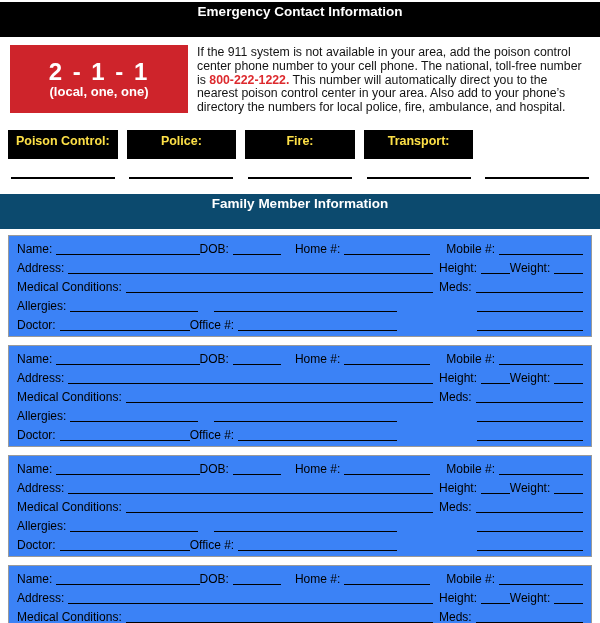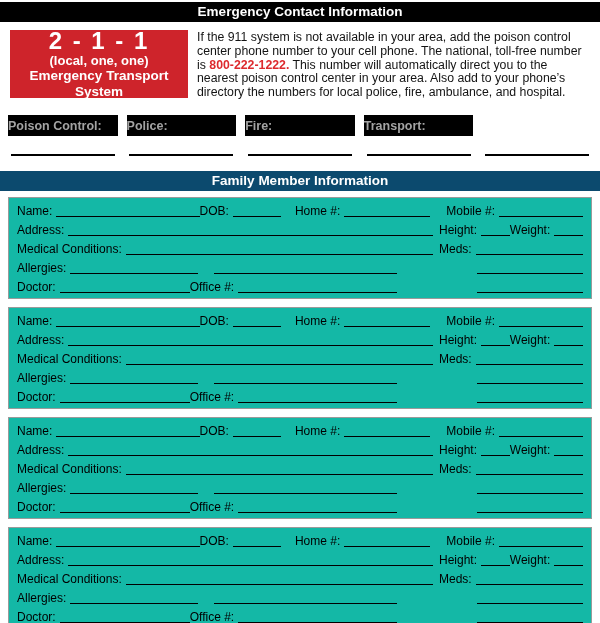--- a/index.html
+++ b/index.html
@@ -10,21 +10,21 @@
     font-family: "Liberation Sans", sans-serif;
     color: #000;
     overflow: hidden;
   }
   .bar {
     background: #000;
     color: #fff;
     font-weight: bold;
     font-size: 13.5px;
     text-align: center;
-    height: 20px;
+    height: 35px;
     line-height: 20px;
     width: 600px;
   }
   .bar-top { margin-top: 2px; }
   .bar-family { margin-top: 15px; }
 
   .top-row { display: flex; margin: 8px 10px 0 10px; }
   .call-box {
     width: 178px; height: 68px;
     background: #ce242b;
@@ -47,33 +47,33 @@
   .intro .phone { font-weight: bold; color: #dd2a2e; }
 
   .contact-grid, .contact-lines {
     display: grid;
     grid-template-columns: repeat(5, 1fr);
     gap: 9px;
     margin: 0 8px;
   }
   .contact-grid { margin-top: 15px; }
   .contact-box {
-    background: #000; color: #a3a3a3;
+    background: #000; color: #fde047;
     font-weight: bold; font-size: 12.5px;
-    text-align: left; height: 21px; line-height: 22px;
+    text-align: center; height: 29px; line-height: 22px;
   }
   .contact-lines { margin-top: 18px; }
   .contact-line { height: 2px; background: #000; width: 104px; margin: 0 auto; }
 
   .fm-block {
     margin: 8px 8px 0 8px;
     border: 1px solid #9a9a9a;
     padding: 6px 8px 5px 8px;
     height: 102px;
-    background: #14b8a6;
+    background: #3b82f6;
   }
   #family-blocks .fm-block:first-child { margin-top: 6px; }
 
   .fm-row {
     display: flex;
     align-items: flex-end;
     height: 14px;
     margin-bottom: 5px;
     font-size: 12px;
     white-space: nowrap;
@@ -102,21 +102,20 @@
 <body>
 
 <div class="bar bar-top" style="background: rgb(0, 0, 0);">
   <span>Emergency Contact Information</span>
 </div>
 
 <div class="top-row">
   <div class="call-box" style="background: rgb(206, 36, 43);">
     <div class="call-number">2 - 1 - 1</div>
     <div class="call-sub">(local, one, one)</div>
-    <div class="call-cap">Emergency Transport System</div>
   </div>
   <p class="intro"><span>If the 911 system is not available in your area, add the poison control center phone number to your cell phone. The national, toll-free number is </span><span class="phone" style="color: rgb(221, 42, 46);">800-222-1222.</span><span> This number will automatically direct you to the nearest poison control center in your area. Also add to your phone’s directory the numbers for local police, fire, ambulance, and hospital.</span></p>
 </div>
 
 <div class="contact-grid">
   <div class="contact-box" style="background: rgb(0, 0, 0);">Poison Control:</div>
   <div class="contact-box" style="background: rgb(0, 0, 0);">Police:</div>
   <div class="contact-box" style="background: rgb(0, 0, 0);">Fire:</div>
   <div class="contact-box" style="background: rgb(0, 0, 0);">Transport:</div>
 </div>

